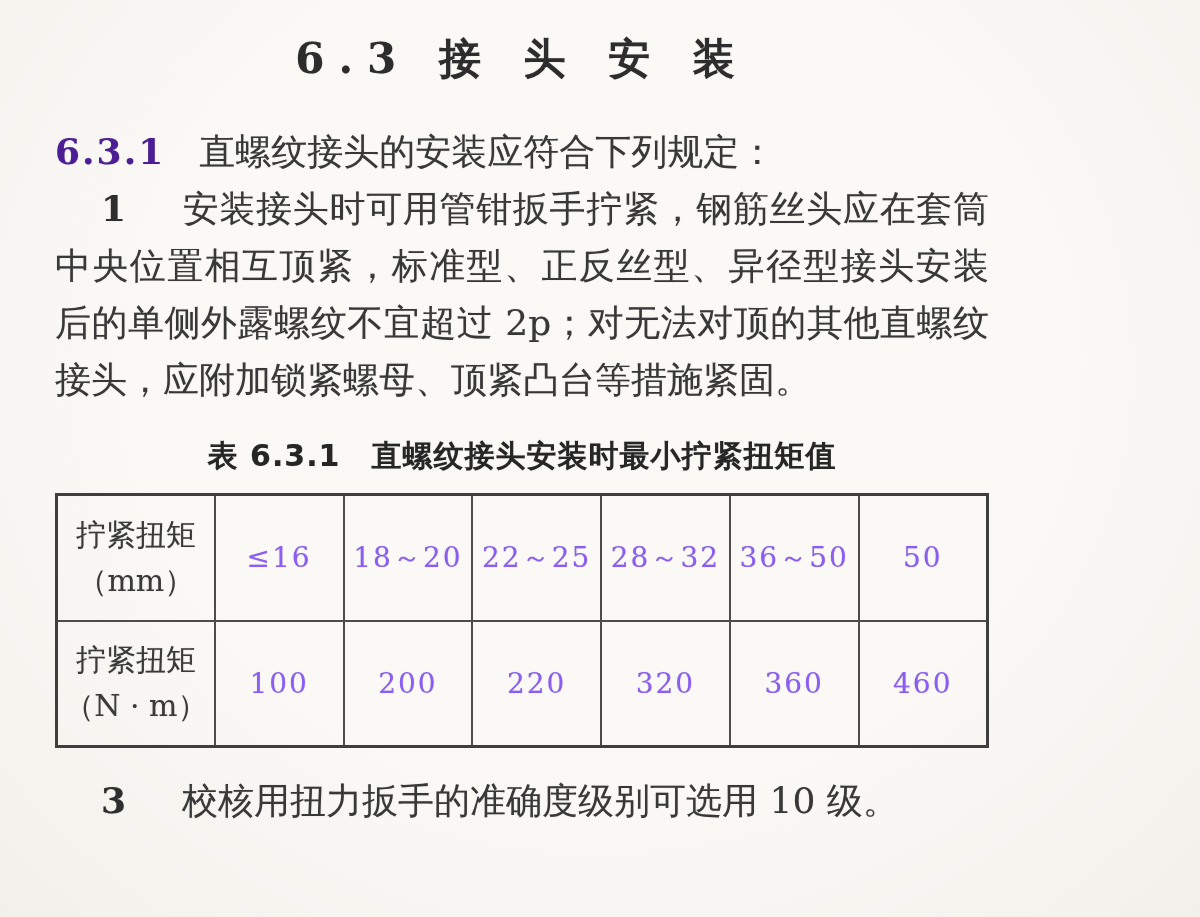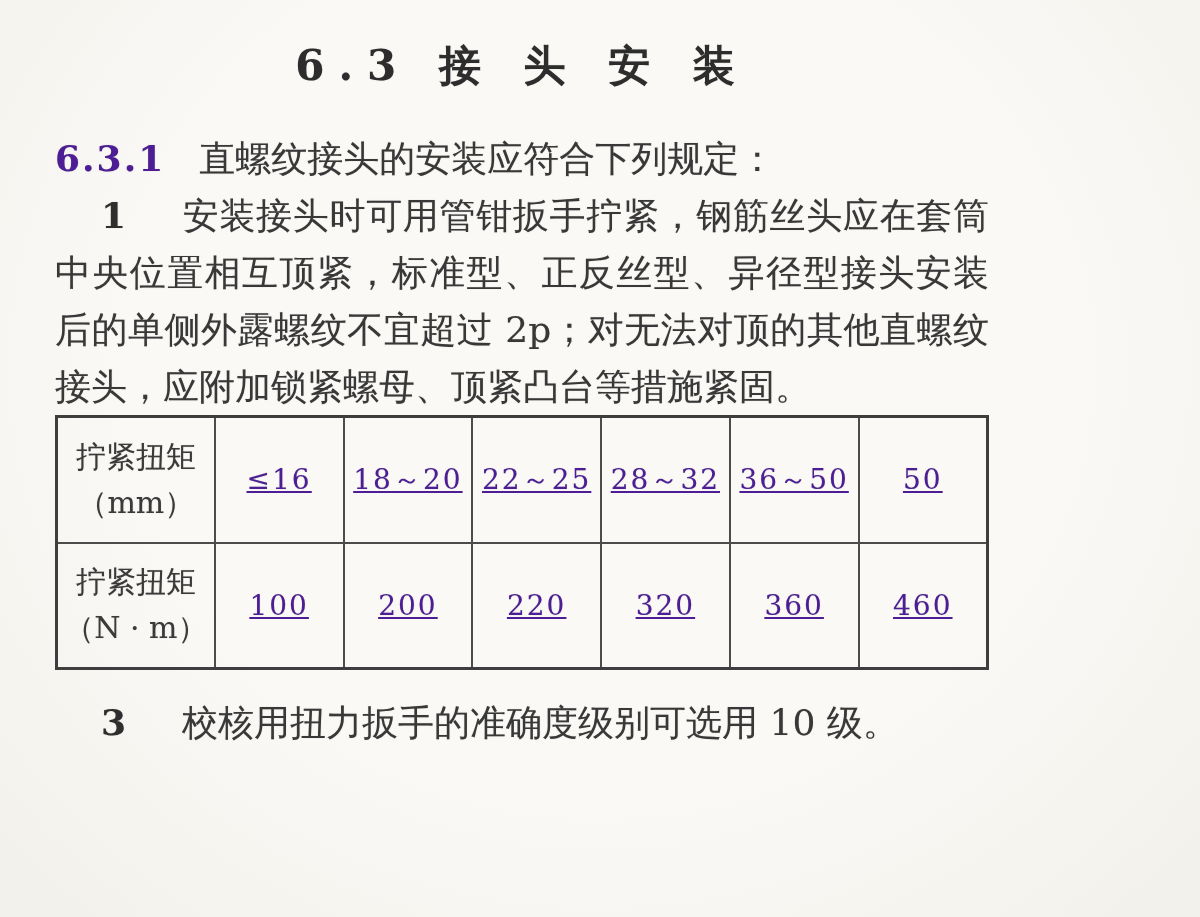--- a/index.html
+++ b/index.html
@@ -13,21 +13,21 @@
   body {
     background: radial-gradient(ellipse at 50% 40%, #faf9f6 55%, #f1f0ea 100%);
     font-family: "DejaVu Serif", "Liberation Serif", serif;
     color: #343434;
     text-shadow: 0 0 1px rgba(70,70,70,0.35);
   }
 
   .page {
     width: 1044px;
     height: 917px;
-    padding: 30px 55px 0 55px;
+    padding: 23px 55px 0 55px;
   }
 
   .section-title {
     text-align: center;
     font-size: 42px;
     font-weight: bold;
     letter-spacing: 14px;
     color: #2d2d2d;
     margin: 8px 0 36px 0;
     white-space: nowrap;
@@ -80,43 +80,43 @@
   }
 
   .row-header {
     font-size: 30px;
     line-height: 46px;
     color: #3a3a3a;
   }
 
   .cell-value {
     font-size: 28px;
-    color: #4c1d95;
+    color: #8b5cf6;
     letter-spacing: 2px;
-    text-decoration: underline;
   }
 
   .item-last { margin-top: 24px; }
 </style>
 </head>
 <body>
 
 <div class="page">
 
   <h1 class="section-title">6.3  接 头 安 装</h1>
 
   <p class="clause">
     <span class="clause-num">6.3.1</span><span>直螺纹接头的安装应符合下列规定：</span>
   </p>
 
   <p class="item">
     <span class="item-num">1</span><span>安装接头时可用管钳扳手拧紧，钢筋丝头应在套筒中央位置相互顶紧，标准型、正反丝型、异径型接头安装后的单侧外露螺纹不宜超过 2p；对无法对顶的其他直螺纹接头，应附加锁紧螺母、顶紧凸台等措施紧固。</span>
   </p>
 
 
+  <p class="table-caption">表 6.3.1　直螺纹接头安装时最小拧紧扭矩值</p>
 
   <table class="torque-table">
     <colgroup>
       <col style="width:17%">
       <col style="width:13.83%">
       <col style="width:13.83%">
       <col style="width:13.83%">
       <col style="width:13.83%">
       <col style="width:13.83%">
       <col style="width:13.85%">

